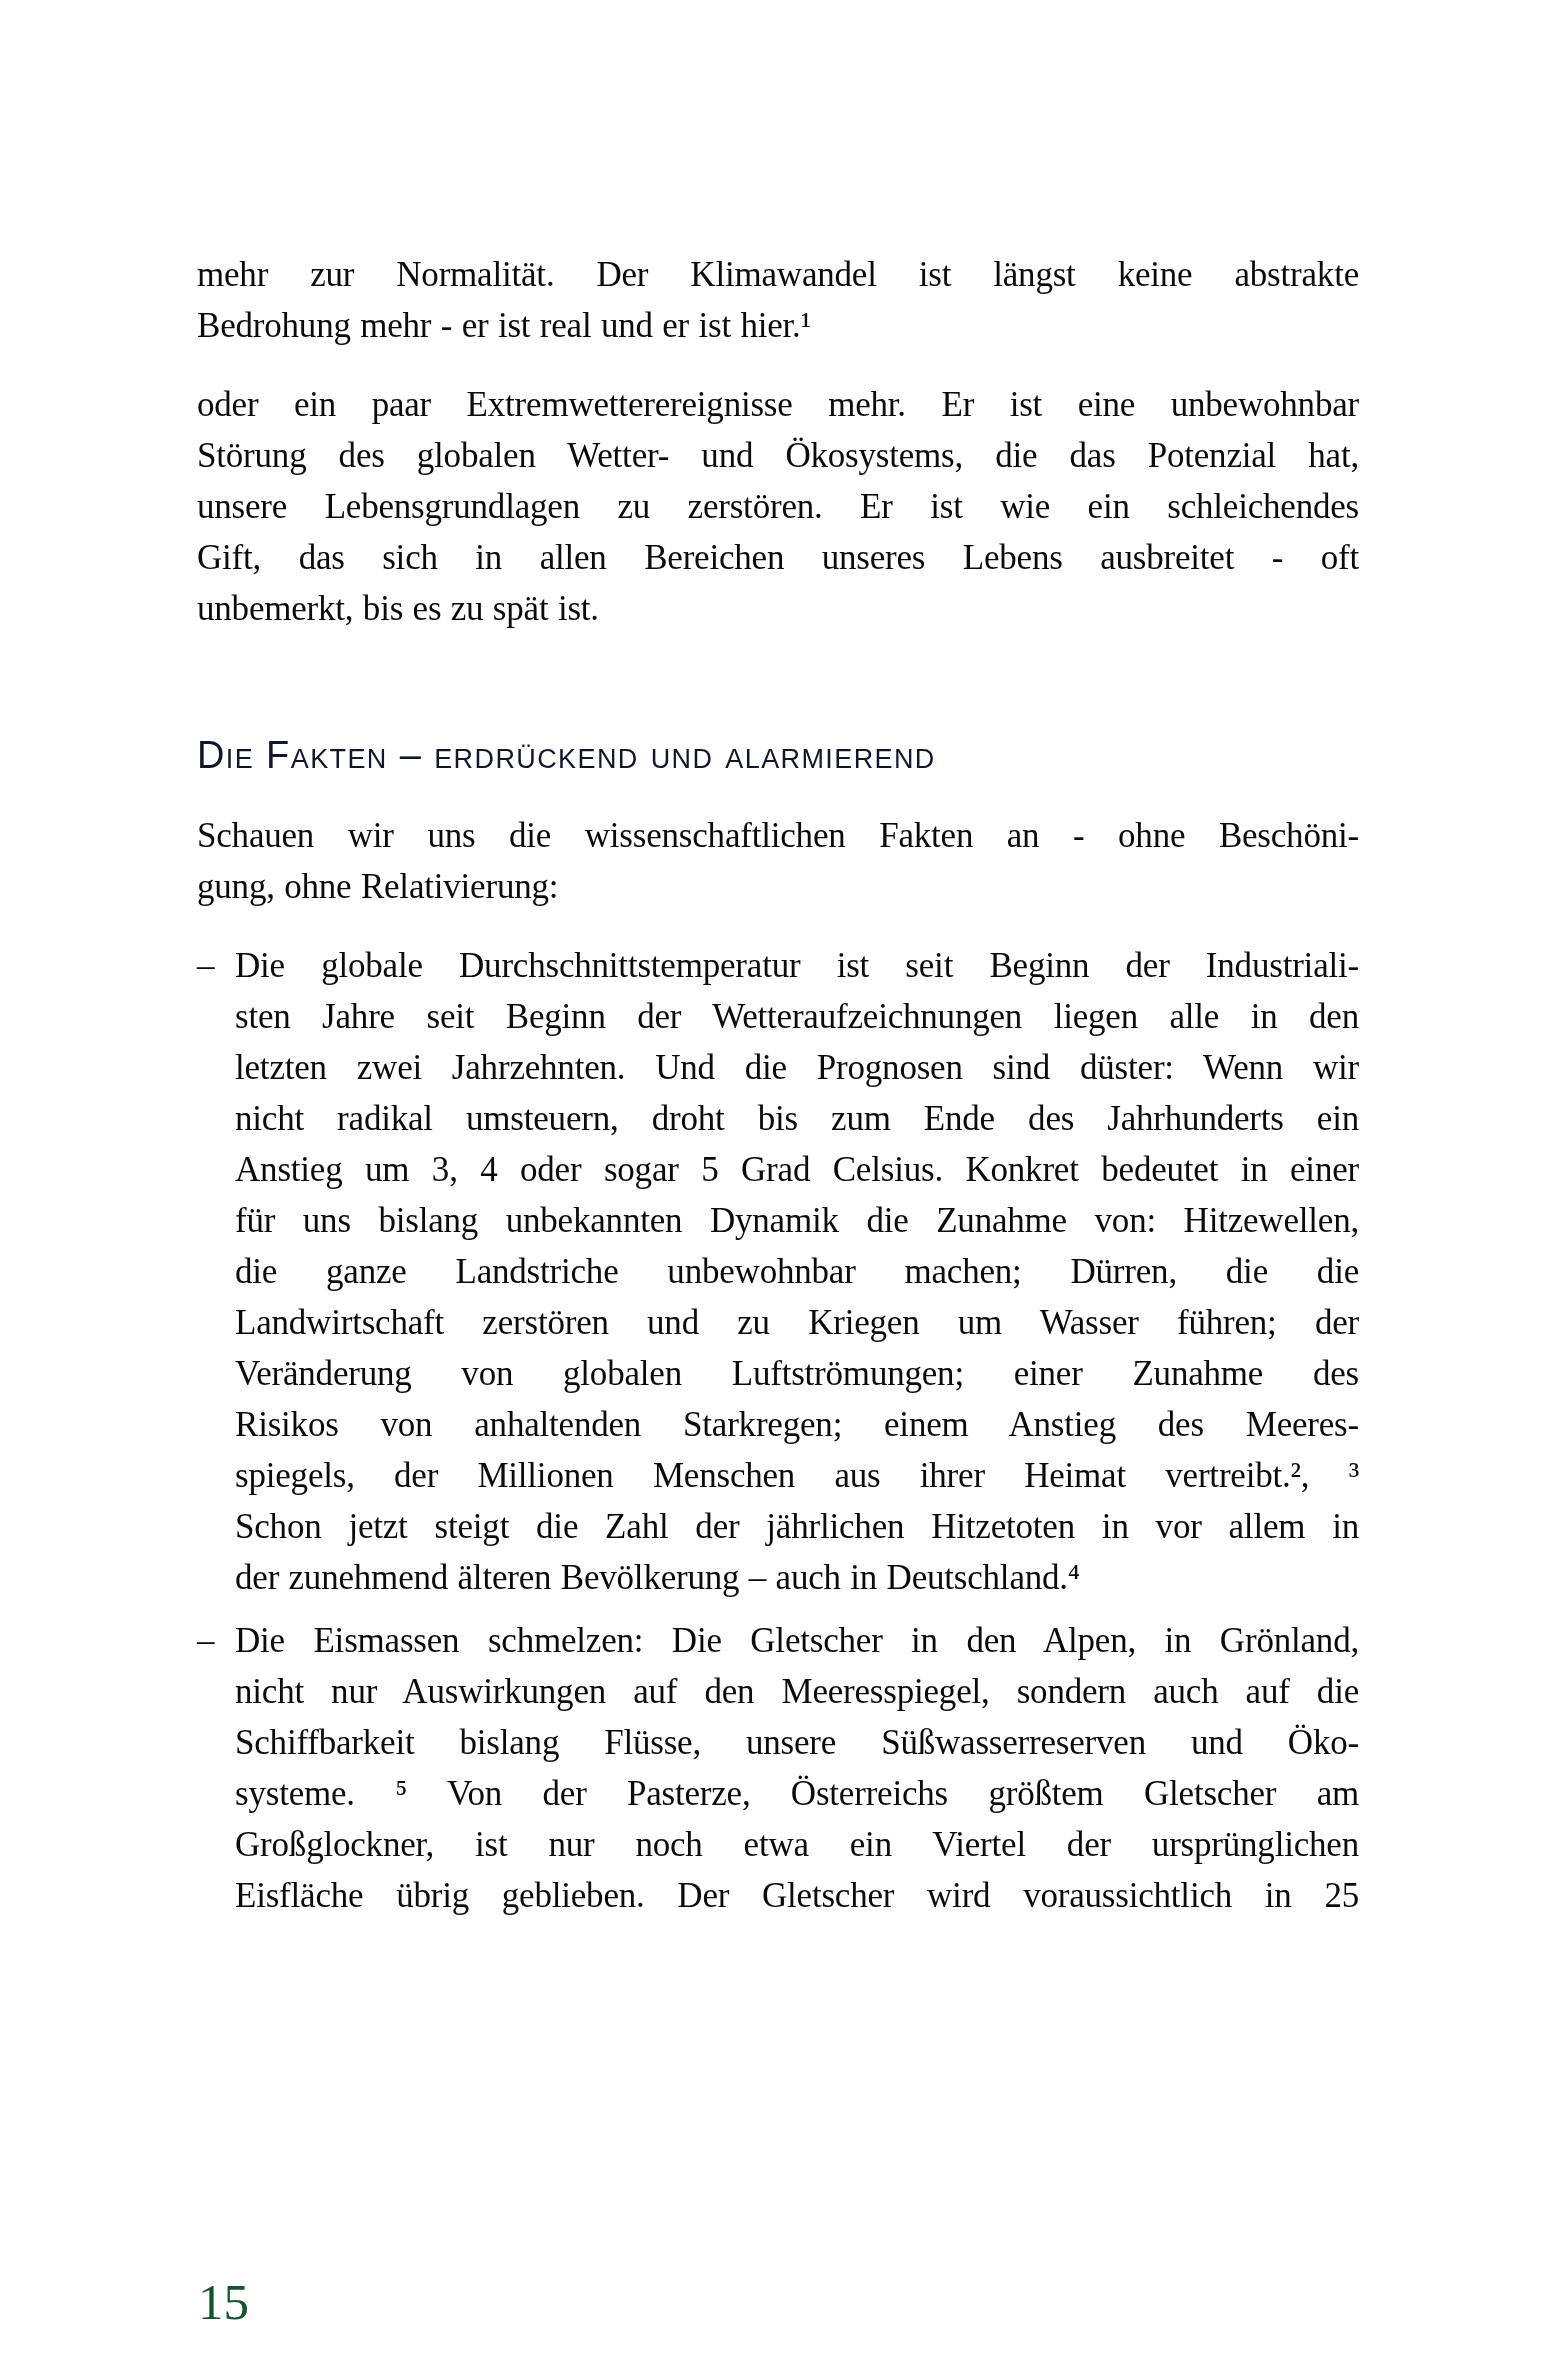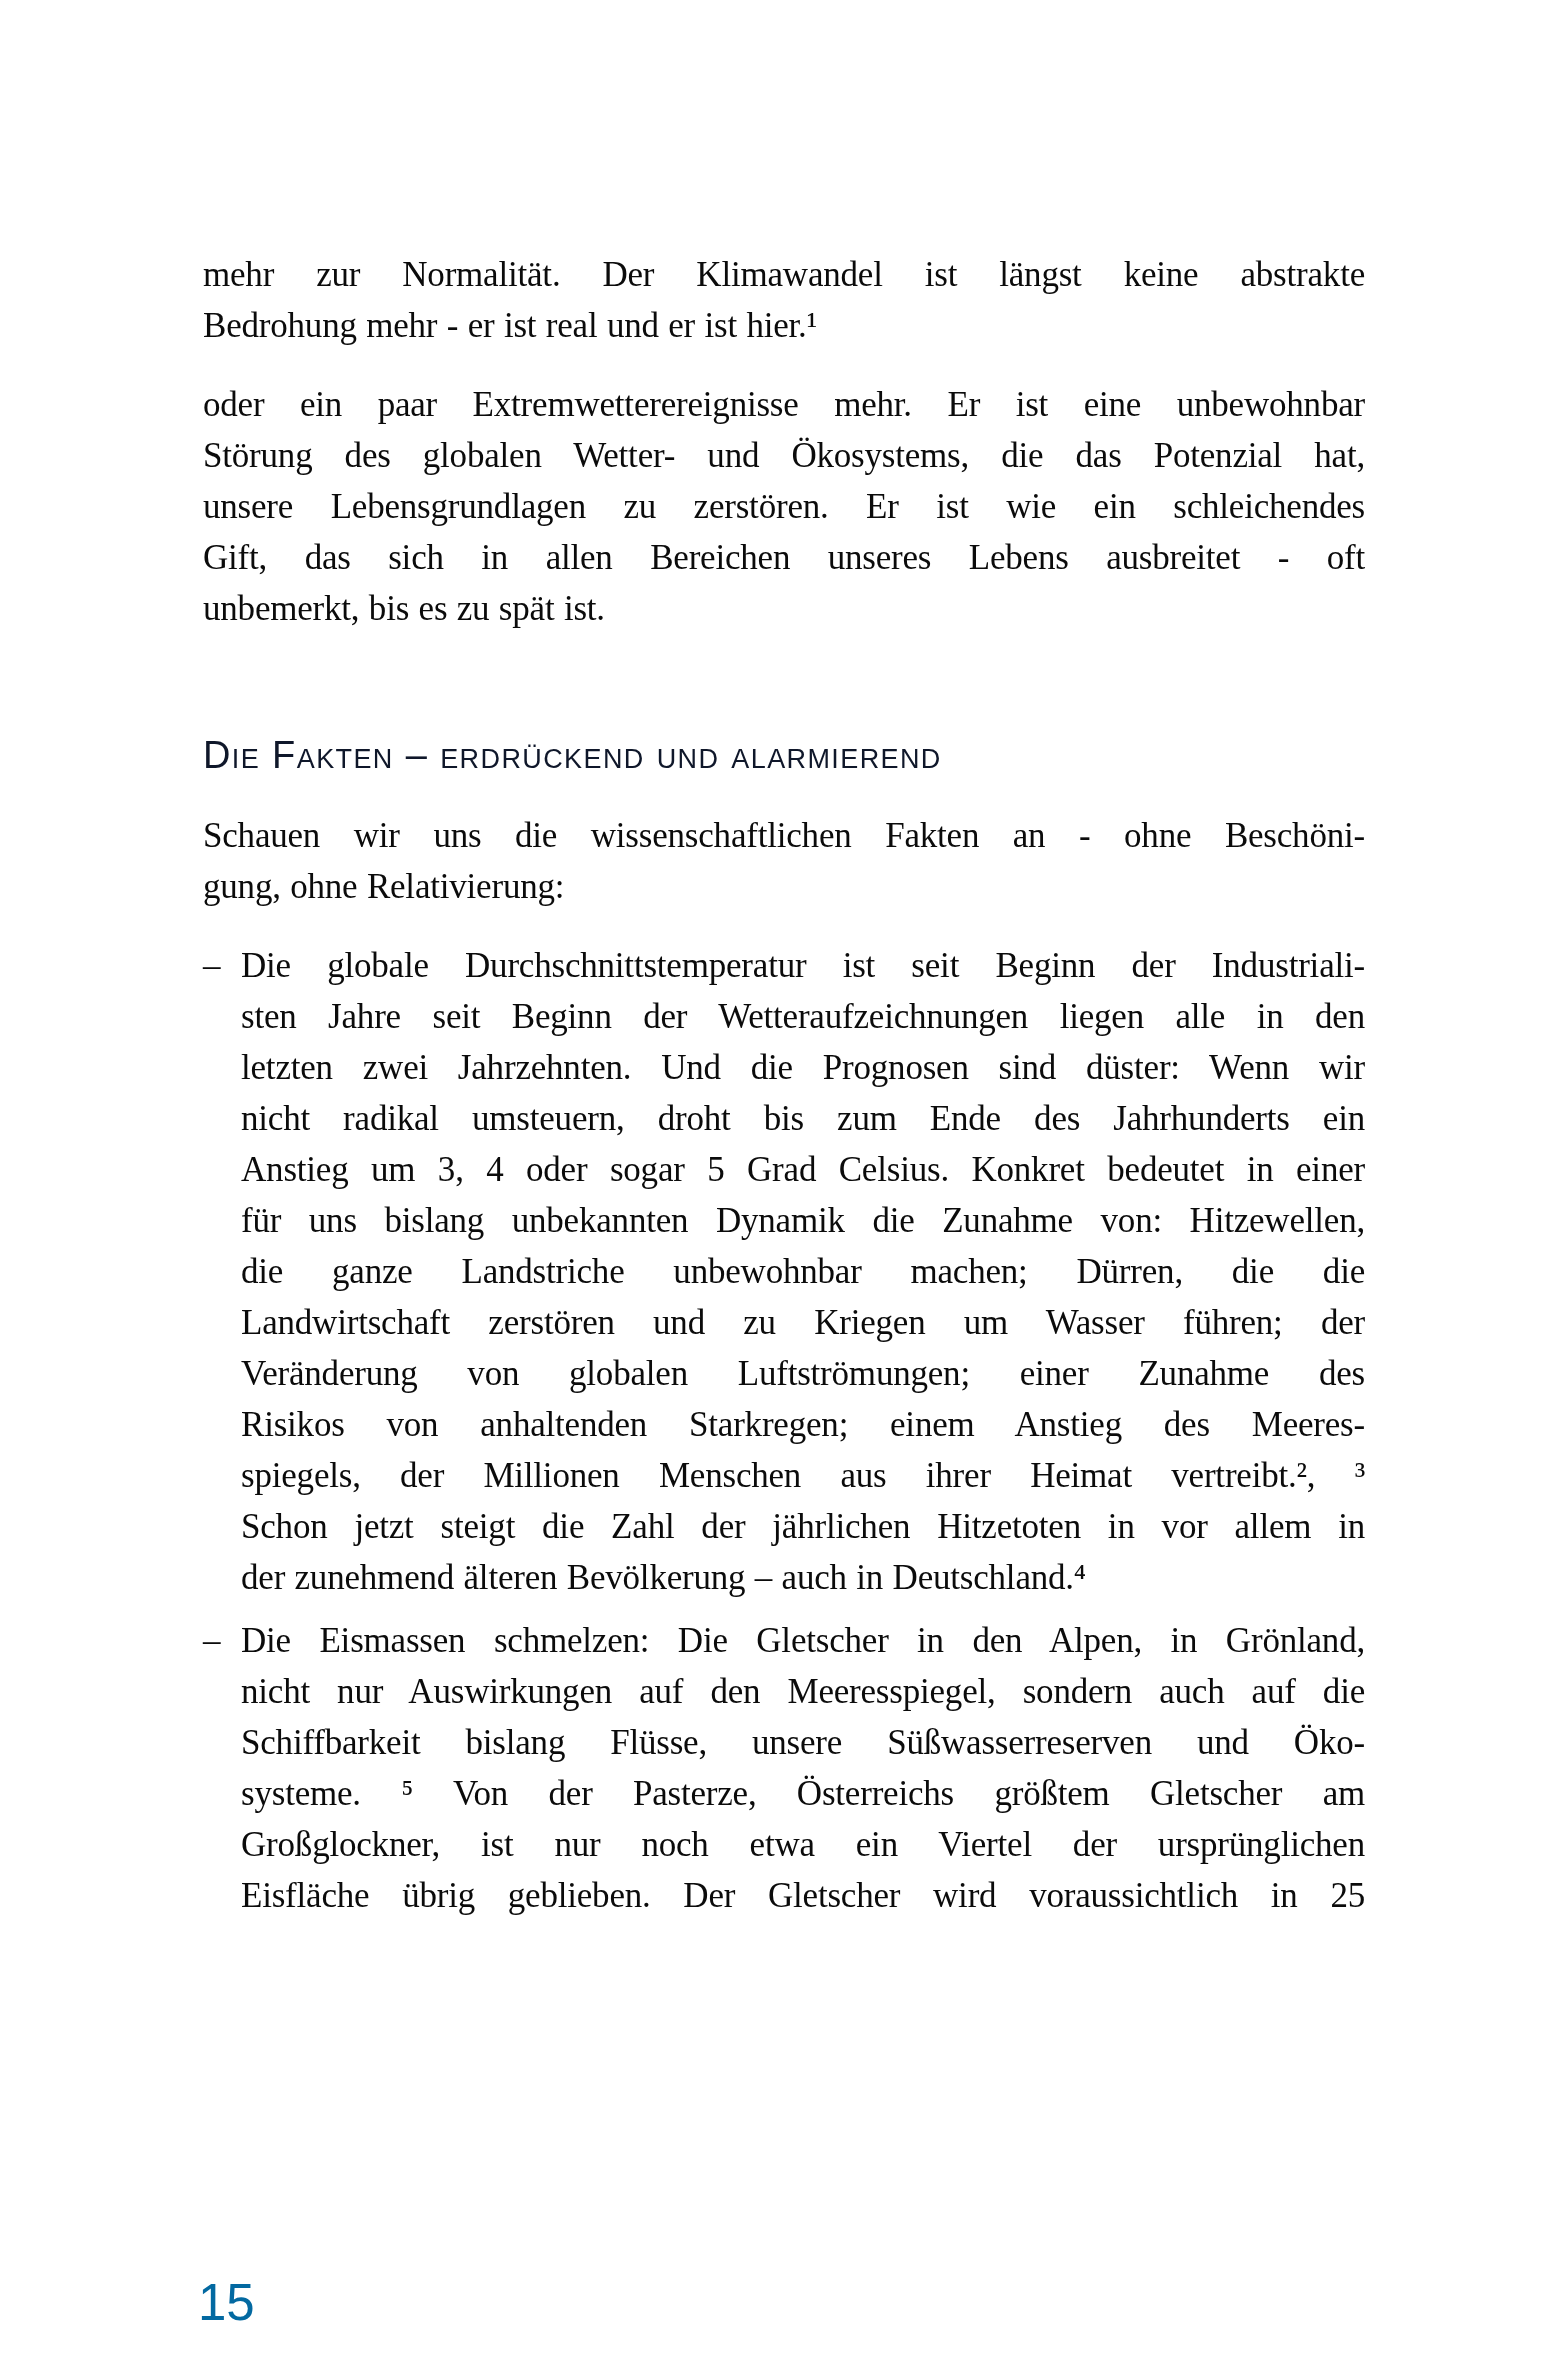--- a/index.html
+++ b/index.html
@@ -12,21 +12,21 @@
     position: relative;
     width: 1561px;
     height: 2456px;
     background: #ffffff;
     overflow: hidden;
     font-family: "Liberation Serif", "DejaVu Serif", serif;
     color: #0b0b0b;
   }
   .content {
     position: absolute;
-    left: 203px;
+    left: 197px;
     top: 249px;
     width: 1162px;
   }
   .para {
     margin: 0 0 28px 0;
     padding: 0;
   }
   .line {
     font-size: 35px;
     line-height: 51px;
@@ -59,25 +59,25 @@
     left: 0;
     top: 0;
     font-size: 35px;
     line-height: 51px;
     color: #0b0b0b;
   }
   .pagenum {
     position: absolute;
     left: 198px;
     top: 2277px;
-    font-family: Liberation Sans, sans-serif;
+    font-family: Liberation Serif, serif;
     font-size: 51px;
     line-height: 51px;
     font-weight: 400;
-    color: #0369a1;
+    color: #14532d;
   }
 </style>
 </head>
 <body>
 
 <div class="page">
   <main class="content">
 
     <div class="para">
         <div class="line">mehr zur Normalität. Der Klimawandel ist längst keine abstrakte</div>

